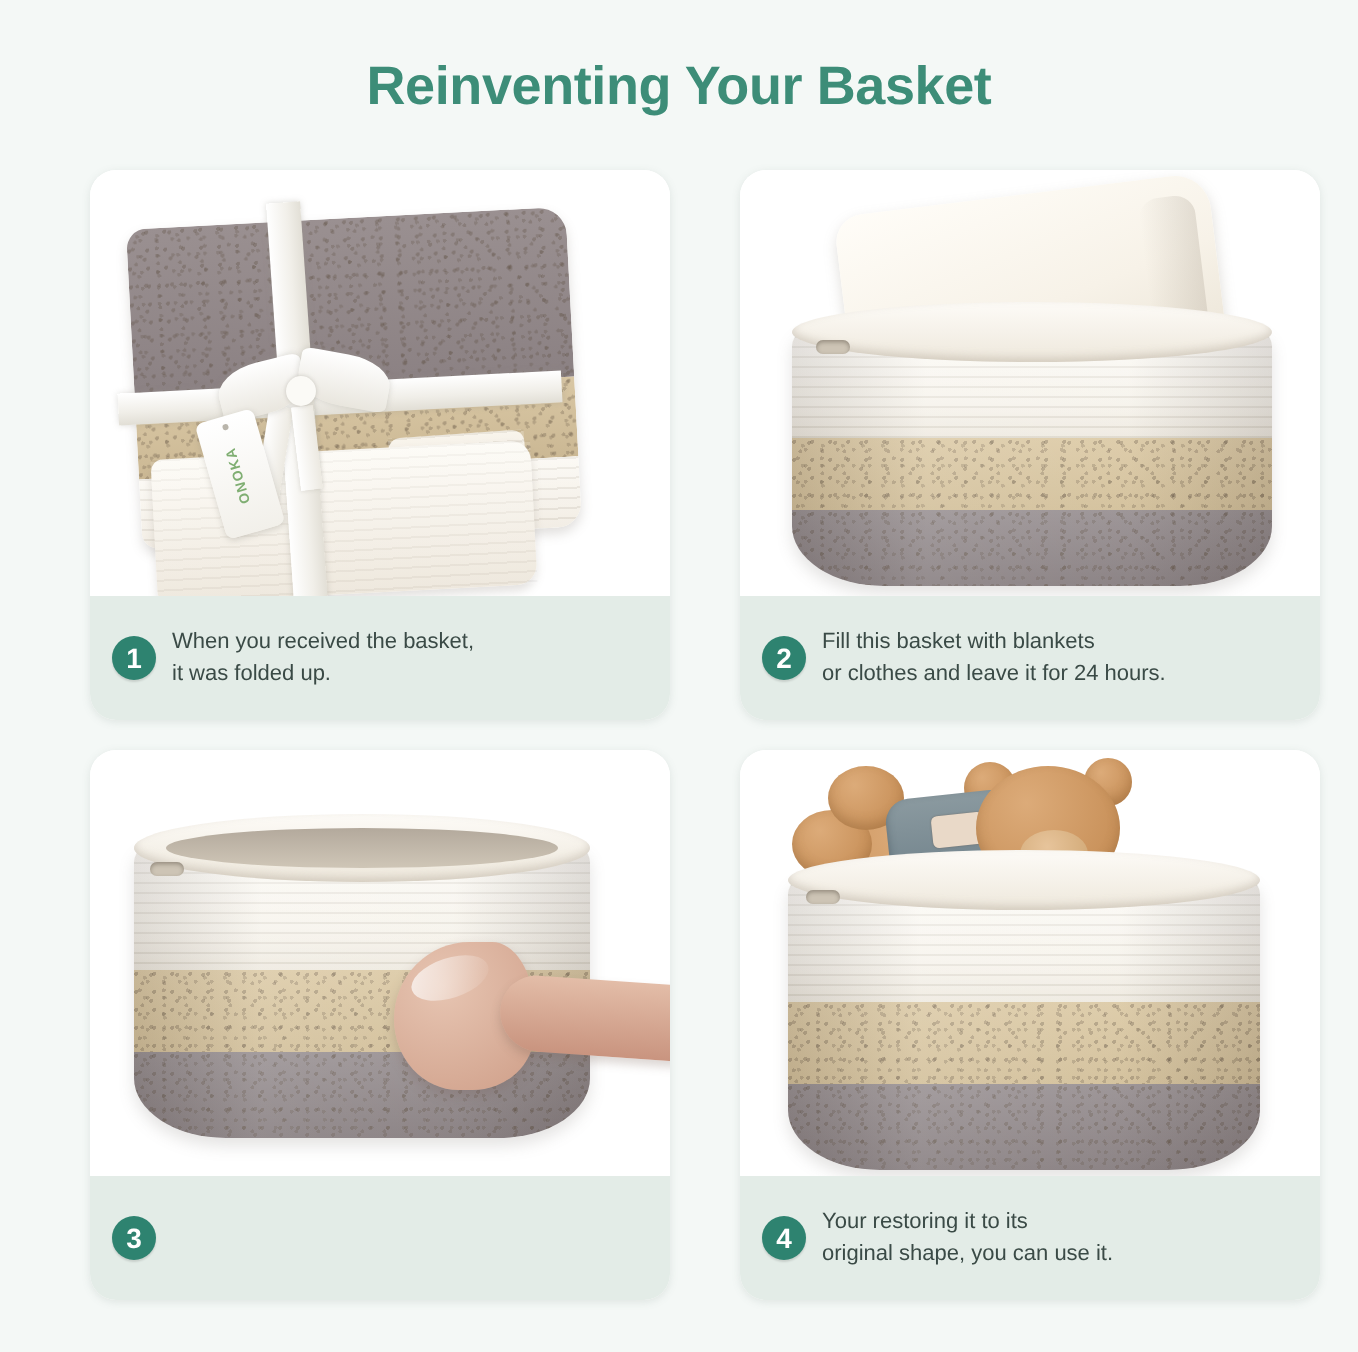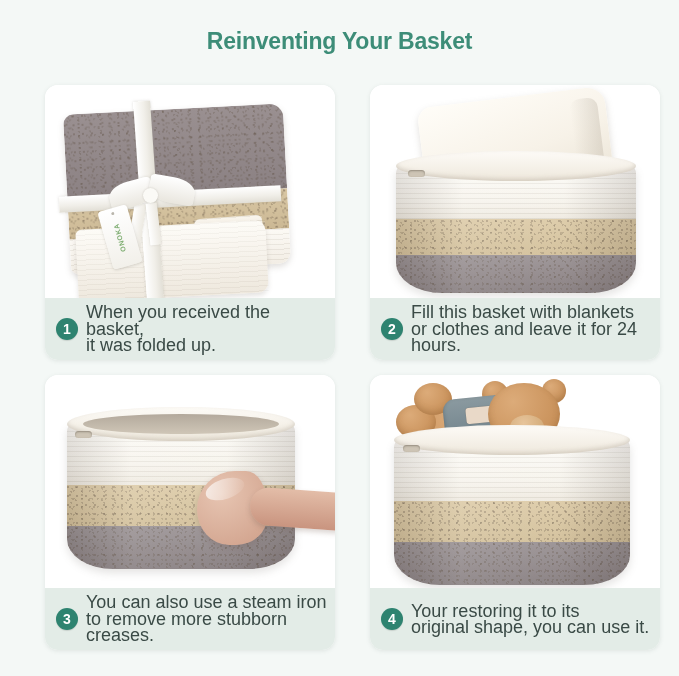--- a/index.html
+++ b/index.html
@@ -6,21 +6,21 @@
   body{
     width:679px;height:676px;
     background:#f4f8f6;
     font-family:"Liberation Sans","DejaVu Sans",sans-serif;
     overflow:hidden;
     position:relative;
   }
   .page-title{
     position:absolute;top:28px;left:0;width:679px;
     text-align:center;
-    font-size:23px;font-weight:bold;
+    font-size:27px;font-weight:bold;
     color:#3d8d78;
     letter-spacing:-0.2px;
   }
   .grid{
     position:absolute;top:85px;left:45px;
     width:589px;height:565px;
     display:grid;
     grid-template-columns:290px 290px;
     grid-template-rows:275px 275px;
     column-gap:35px;row-gap:15px;
@@ -50,21 +50,21 @@
     flex:0 0 auto;
     width:22px;height:22px;border-radius:50%;
     background:#2e8370;
     color:#ffffff;
     font-size:14px;font-weight:bold;
     display:flex;align-items:center;justify-content:center;
     margin-right:8px;
     box-shadow:0 1px 1px rgba(0,0,0,.12);
   }
   .cap-text{
-    font-size:18px;line-height:16.5px;
+    font-size:11px;line-height:16.5px;
     color:#3a4a46;
     white-space:pre-line;
   }
   .rope-lines{
     position:absolute;left:0;top:0;width:100%;height:100%;
     background-image:repeating-linear-gradient(to bottom,
       rgba(0,0,0,.06) 0px, rgba(0,0,0,.06) 1px,
       rgba(255,255,255,.25) 1px, rgba(255,255,255,.25) 5px);
     opacity:.85;
   }
@@ -335,22 +335,20 @@
       <div class="rim" style="left:22px;top:32px;width:228px;height:34px;">
         <div class="rim-inner" style="left:16px;top:7px;width:196px;height:20px;"></div>
       </div>
       <div class="handle" style="left:30px;top:56px;"></div>
       <div class="iron-head"></div>
       <div class="iron-body"></div>
       <div class="iron-gloss"></div>
     </div>
     <div class="caption">
       <div class="badge">3</div>
-      <div class="cap-text">You can also use a steam iron
-to remove more stubborn creases.</div>
     </div>
   </div>
 
   <div class="card">
     <div class="photo">
       <div class="t-body fur"></div>
       <div class="t-arm1 fur"></div>
       <div class="t-arm2 fur"></div>
       <div class="t-ear1 fur"></div>
       <div class="t-ear2 fur"></div>

